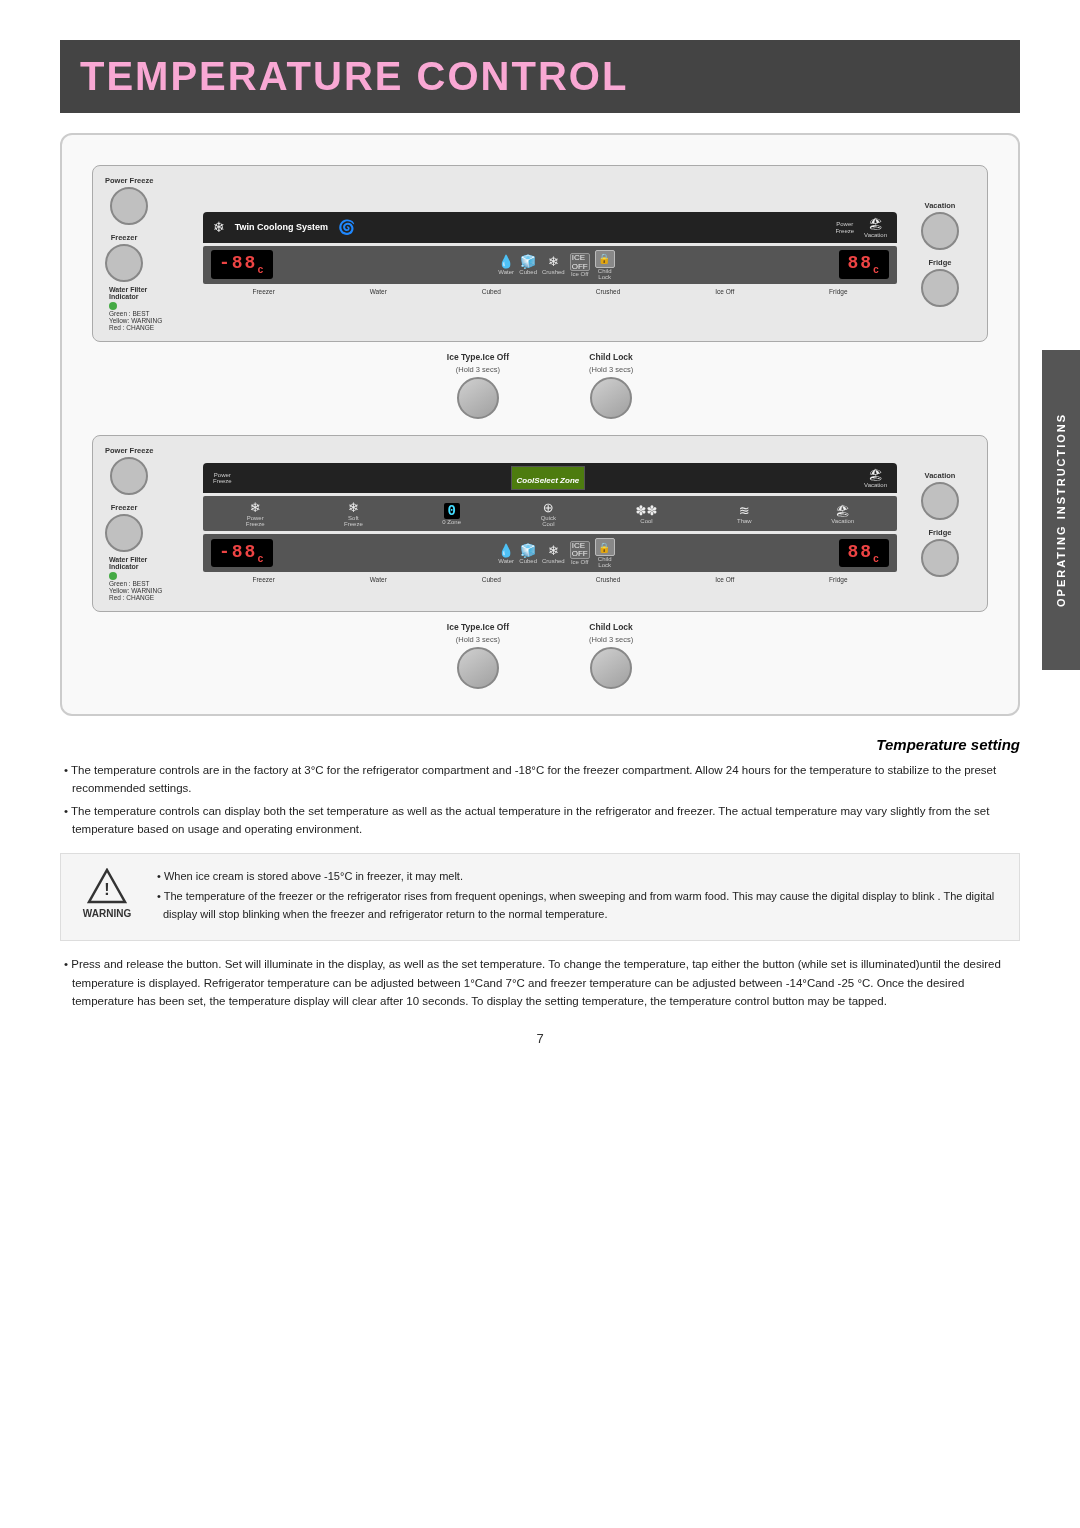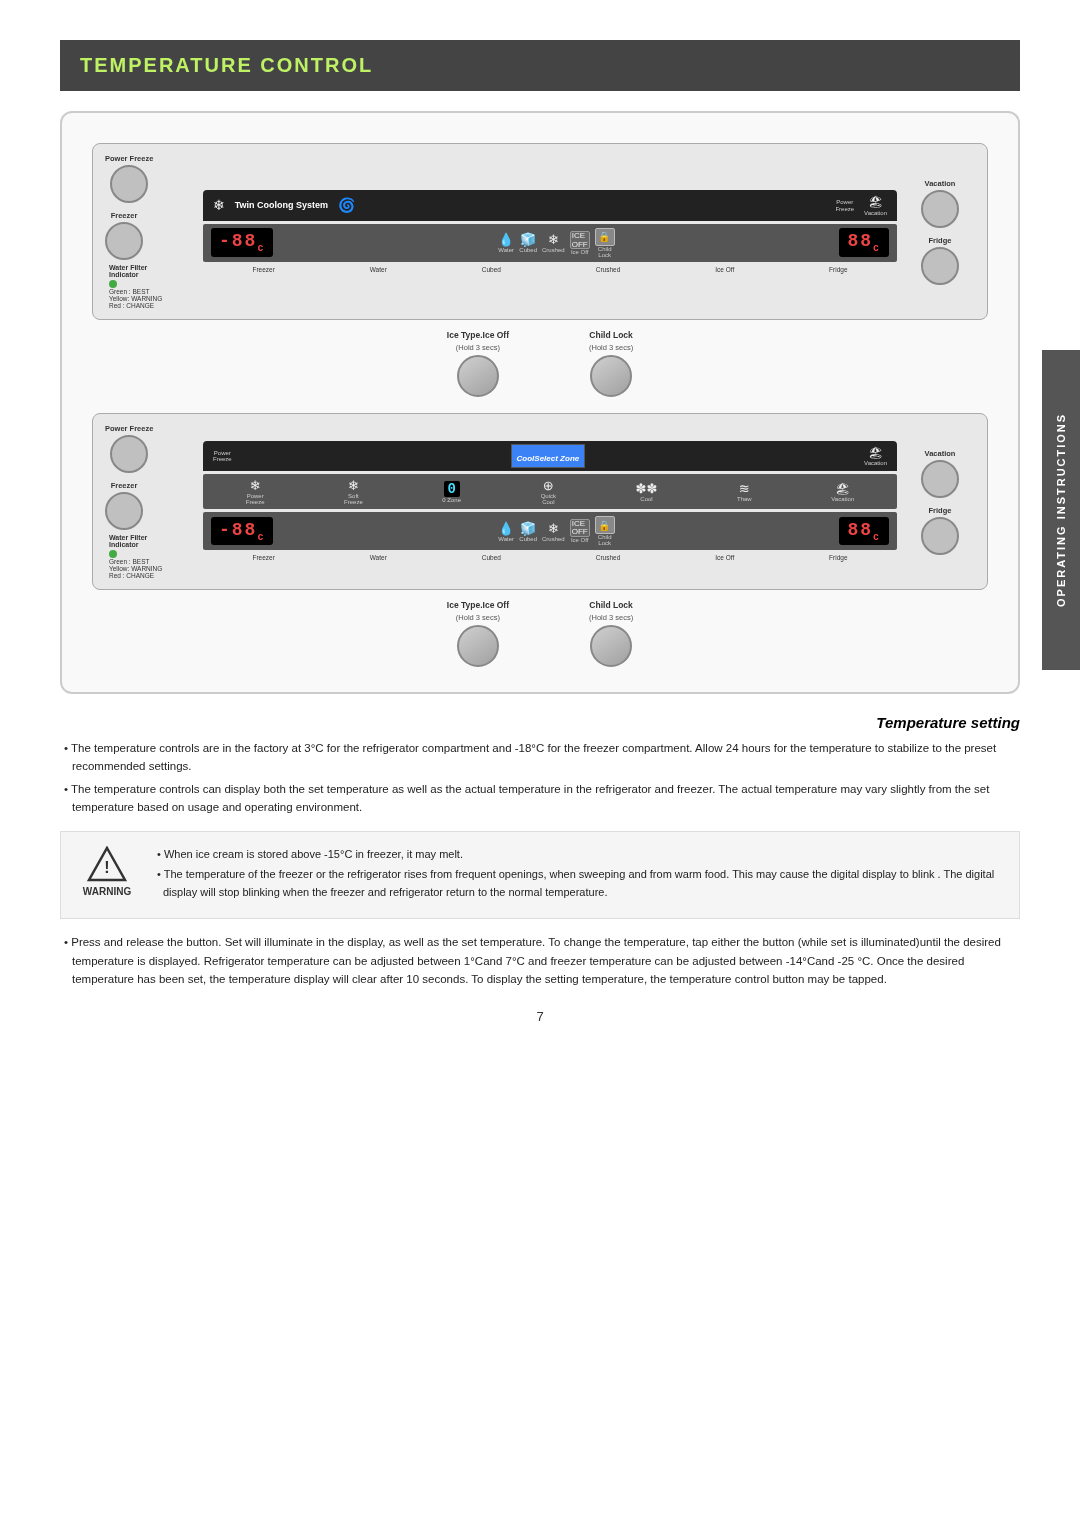--- a/index.html
+++ b/index.html
@@ -12,22 +12,22 @@
       overflow-x: hidden;
     }
 
     
     .page-header {
       background: #444444;
       margin: 40px 60px 0 60px;
       padding: 14px 20px;
     }
     .page-header h1 {
-      color: #bef264;
-      font-size: 20px;
+      color: #f9a8d4;
+      font-size: 40px;
       font-weight: 900;
       letter-spacing: 2px;
       text-transform: uppercase;
     }
 
     
     .main-content {
       margin: 0 60px;
       padding-bottom: 60px;
     }
@@ -354,21 +354,21 @@
         </div>
       </div>
 
       <div style="flex:1; display:flex; flex-direction:column; gap:3px;">
 
         <div style="background:#222; padding:3px 10px; border-radius:4px 4px 0 0; display:flex; align-items:center; justify-content:space-between;">
           <div style="display:flex; flex-direction:column; align-items:center;">
             <span style="font-size:6px; color:#ccc;">Power</span>
             <span style="font-size:6px; color:#ccc;">Freeze</span>
           </div>
-          <div style="background:#3b82f6; border:1px solid #555; padding:2px 5px;">
+          <div style="background:#4d7c0f; border:1px solid #555; padding:2px 5px;">
             <span style="font-size:8px; font-weight:bold; color:#fff; font-style:italic;">CoolSelect Zone</span>
           </div>
           <div style="display:flex; flex-direction:column; align-items:center;">
             <span style="font-size:12px; color:#eee;">🏖</span>
             <span style="font-size:6px; color:#ccc;">Vacation</span>
           </div>
         </div>
 
         <div style="background:#555; display:flex; align-items:center; padding:4px 6px; gap:6px; border-radius:2px; justify-content:space-around;">
           <div style="display:flex; flex-direction:column; align-items:center;">

